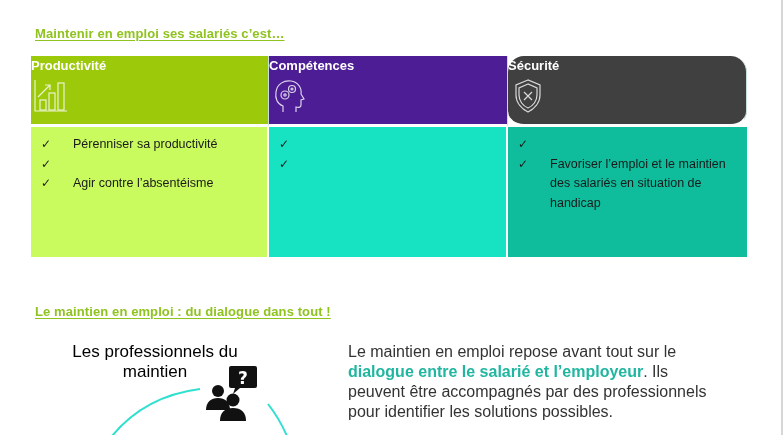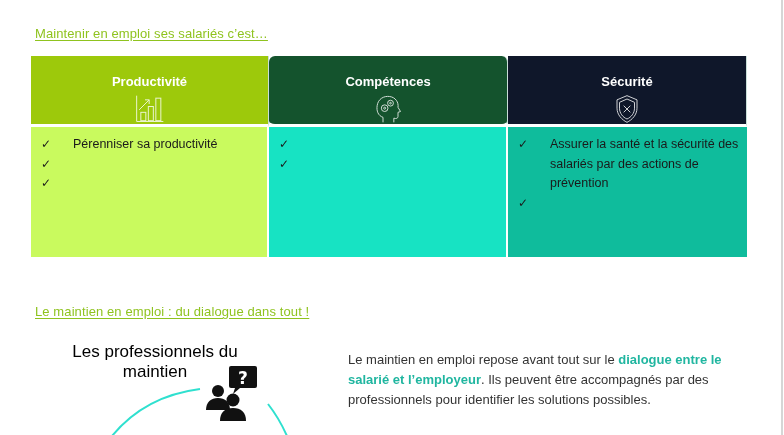--- a/index.html
+++ b/index.html
@@ -1,45 +1,45 @@
 <!DOCTYPE html>
 <html><head>
   <meta charset="utf-8">
   <style>
     html, body { margin:0; padding:0; }
     body { width:784px; height:435px; background:#ffffff; position:relative; overflow:hidden;
            font-family:"Liberation Sans", "DejaVu Sans", sans-serif; color:#222; }
     .right-rule { position:absolute; left:781px; top:0; width:2px; height:435px; background:#d6d6d6; }
-    .section-title { position:absolute; left:35px; font-weight:normal; font-size:13px; color:#8fc31f;
+    .section-title { position:absolute; left:35px; font-weight:bold; font-size:13px; color:#8fc31f;
                      text-decoration:underline; text-underline-offset:2px; letter-spacing:0.1px; }
     #title1 { top:26px; }
     #title2 { top:304px; }
     .grid { position:absolute; left:31px; top:56px; width:716px; display:grid;
             grid-template-columns:238px 239px 239px; grid-template-rows:71px 130px; }
-    .hcell { display:flex; flex-direction:column; align-items:center; color:#fff; font-weight:bold; font-size:13px;
-             padding-top:18px; box-sizing:border-box; border-right:1px solid #c9dfd9; border-bottom:3px solid #ffffff; }
+    .hcell { display:flex; flex-direction:column; align-items:flex-start; color:#fff; font-weight:bold; font-size:13px;
+             padding-top:2px; box-sizing:border-box; border-right:1px solid #c9dfd9; border-bottom:3px solid #ffffff; }
     .hcell:last-child { border-right:none; }
     .hcell .icon { margin-top:5px; width:40px; height:36px; opacity:0.8; }
     .h1 { background:#9dc90b; }
-    .h2 { background:#14532d;border-radius:6px; }
-    .h3 { background:#0f172a; }
+    .h2 { background:#4c1d95; }
+    .h3 { background:#404040;border-radius:16px; }
     .bcell { box-sizing:border-box; padding:8px 8px 4px 10px; font-size:12.5px; line-height:19.5px; color:#1a1a1a;
              border-right:2px solid #ffffff; }
     .bcell:last-child { border-right:none; }
     .b1 { background:#c9fa5e; }
     .b2 { background:#17e3c3; }
     .b3 { background:#0fbc9c; }
     .bcell ul { list-style:none; margin:0; padding:0; }
     .bcell li { display:flex; }
     .bcell li .chk { width:32px; flex:0 0 32px; font-size:12px; }
     .left-label { position:absolute; left:70px; top:342px; width:170px; text-align:center; font-size:17px;
                   line-height:20px; color:#000000; }
     .people { position:absolute; left:205px; top:366px; width:58px; height:58px; }
     .arc { position:absolute; left:0; top:0; width:784px; height:435px; pointer-events:none; }
-    .para { position:absolute; left:348px; top:350px; width:380px; font-size:13px; line-height:20px; color:#333; }
+    .para { position:absolute; left:348px; top:342px; width:380px; font-size:16px; line-height:20px; color:#333; }
     .para .hl { color:#20b6a0; font-weight:bold; }
   </style>
 </head>
 <body>
 
 <div class="right-rule"></div>
 
 <div id="title1" class="section-title">Maintenir en emploi ses salariés c’est…</div>
 
 <div class="grid">
@@ -78,41 +78,42 @@
     <ul>
       <li>
           <span class="chk">✓</span>
           <span>Pérenniser sa productivité</span>
         </li>
       <li>
           <span class="chk">✓</span>
         </li>
       <li>
           <span class="chk">✓</span>
+          <span>Agir contre l’absentéisme</span>
         </li>
     </ul>
   </div>
   <div class="bcell b2">
     <ul>
       <li>
           <span class="chk">✓</span>
         </li>
       <li>
           <span class="chk">✓</span>
         </li>
     </ul>
   </div>
   <div class="bcell b3">
     <ul>
       <li>
           <span class="chk">✓</span>
-          <span>Assurer la santé et la sécurité des salariés par des actions de prévention</span>
         </li>
       <li>
           <span class="chk">✓</span>
+          <span>Favoriser l’emploi et le maintien des salariés en situation de handicap</span>
         </li>
     </ul>
   </div>
 </div>
 
 <div id="title2" class="section-title">Le maintien en emploi : du dialogue dans tout !</div>
 
 <div class="left-label">Les professionnels du maintien</div>
 
 <svg class="arc" viewBox="0 0 784 435">

